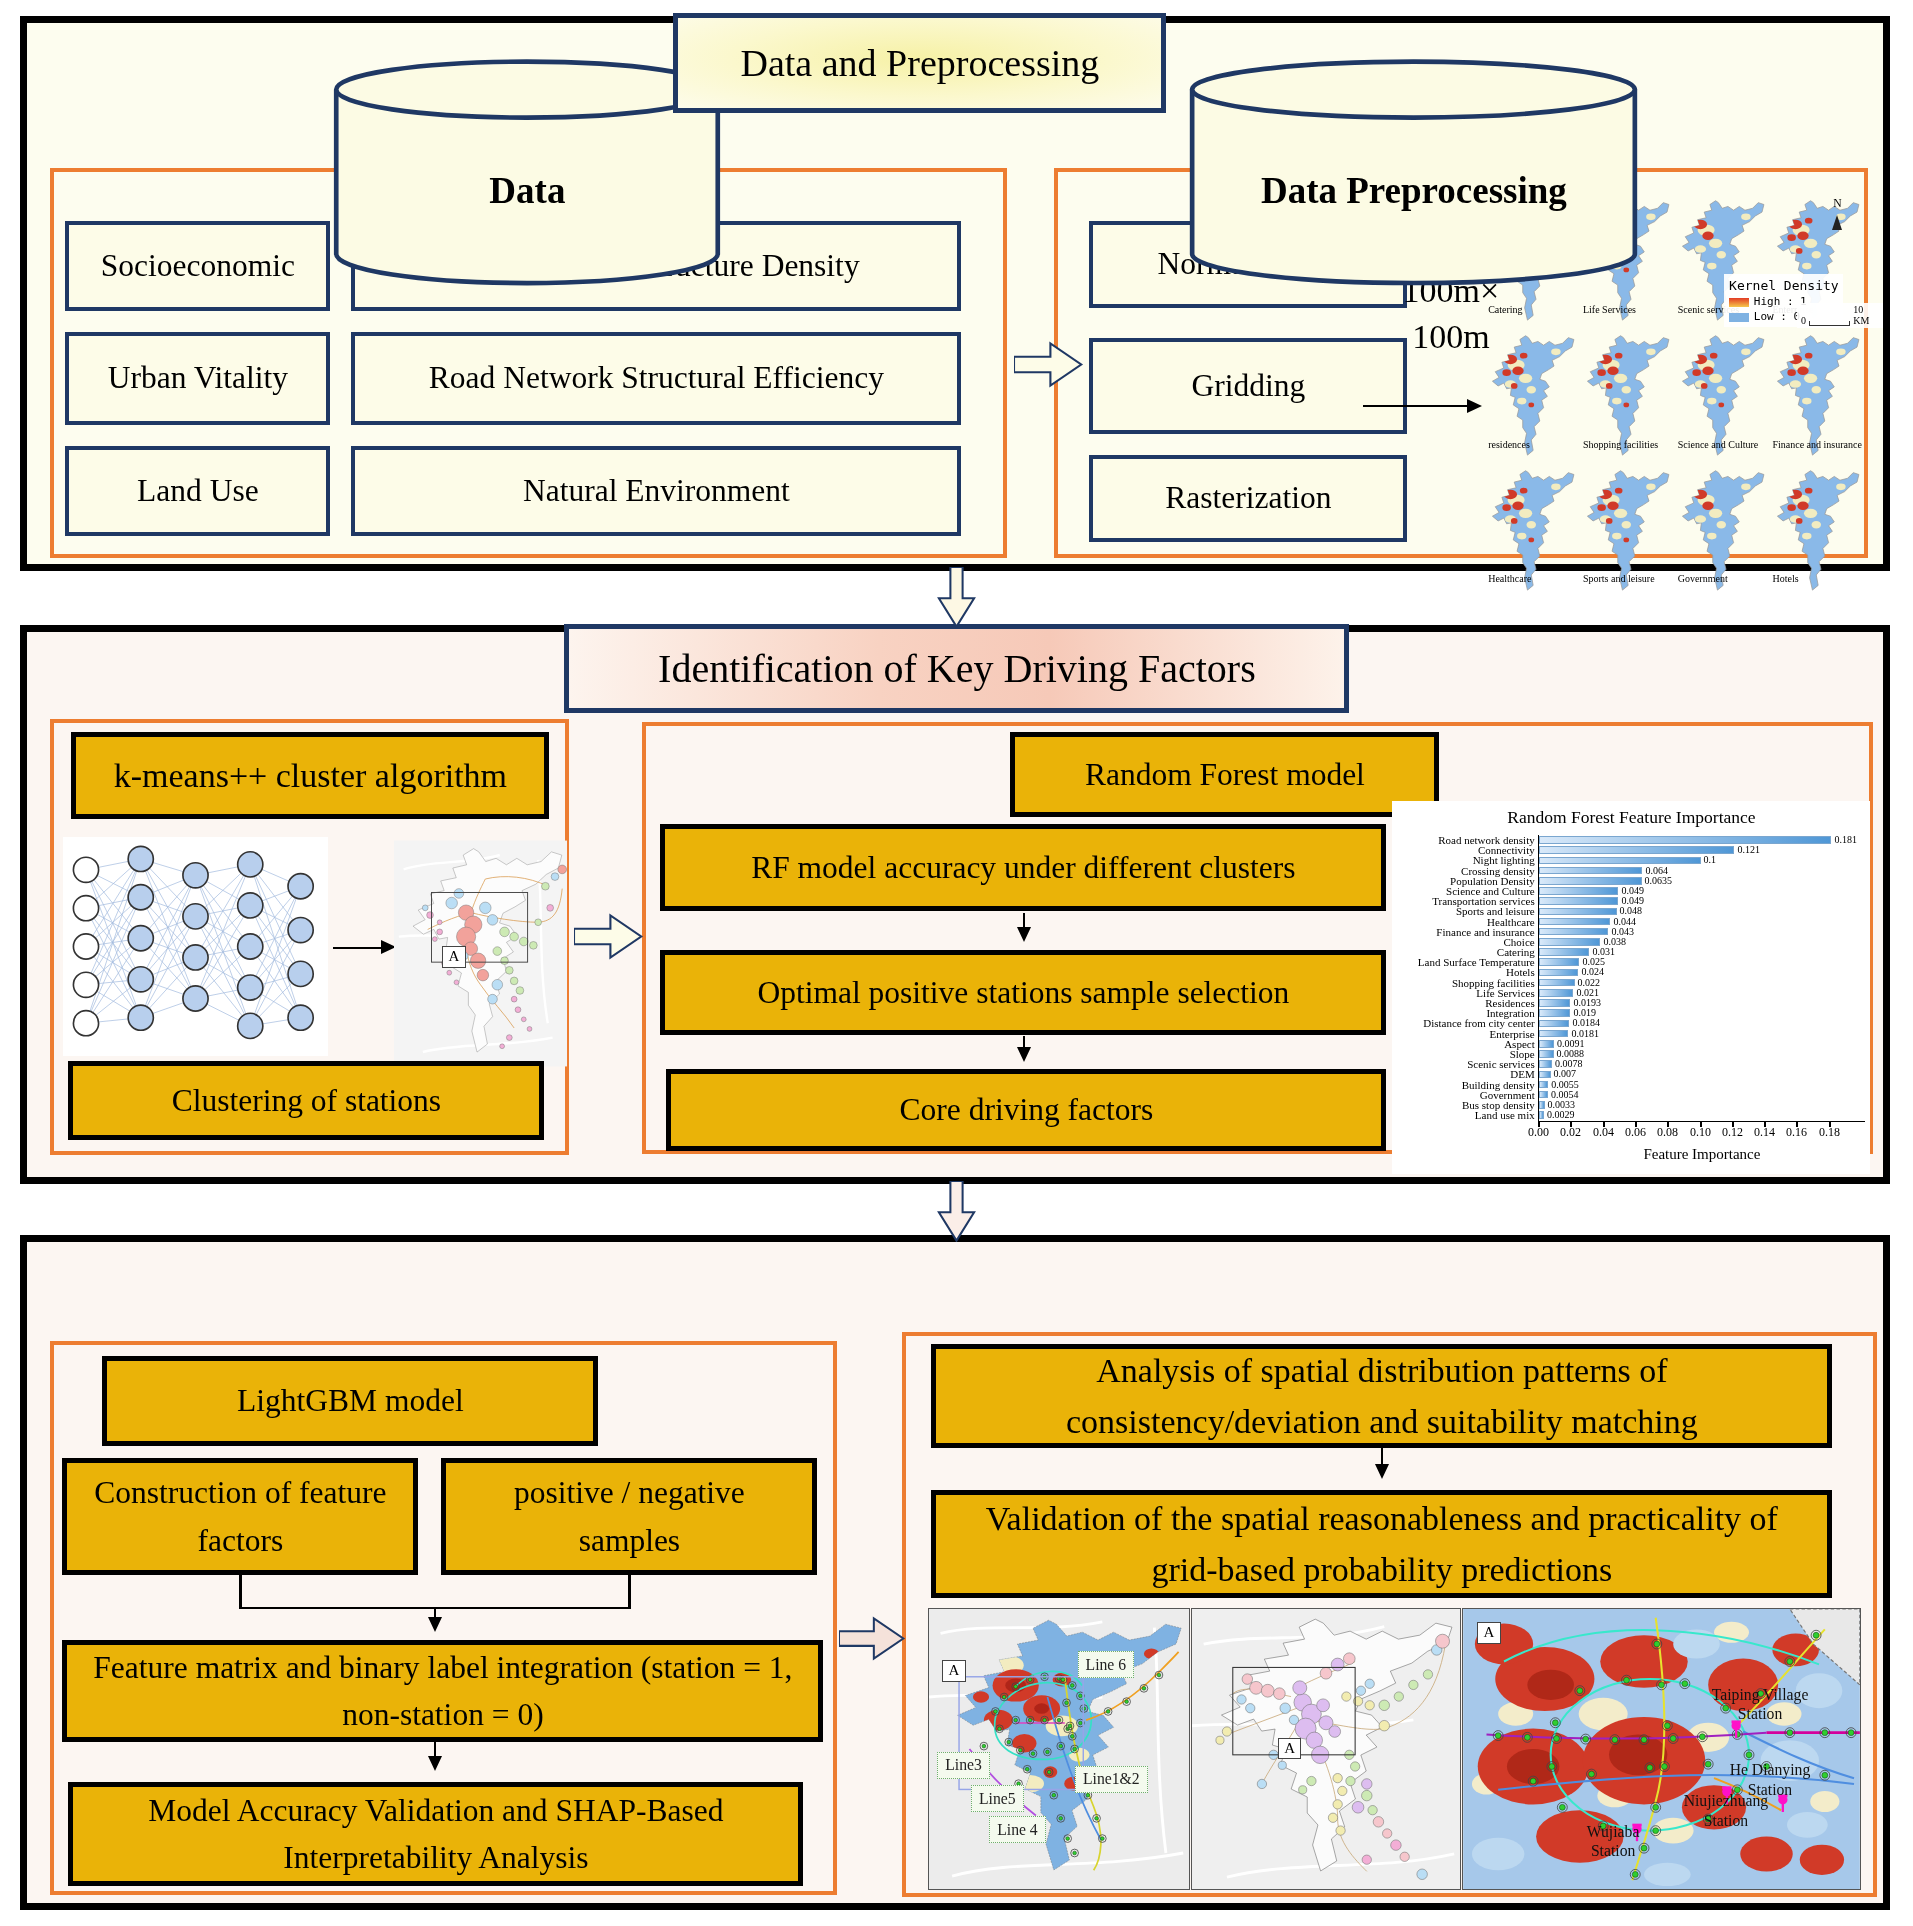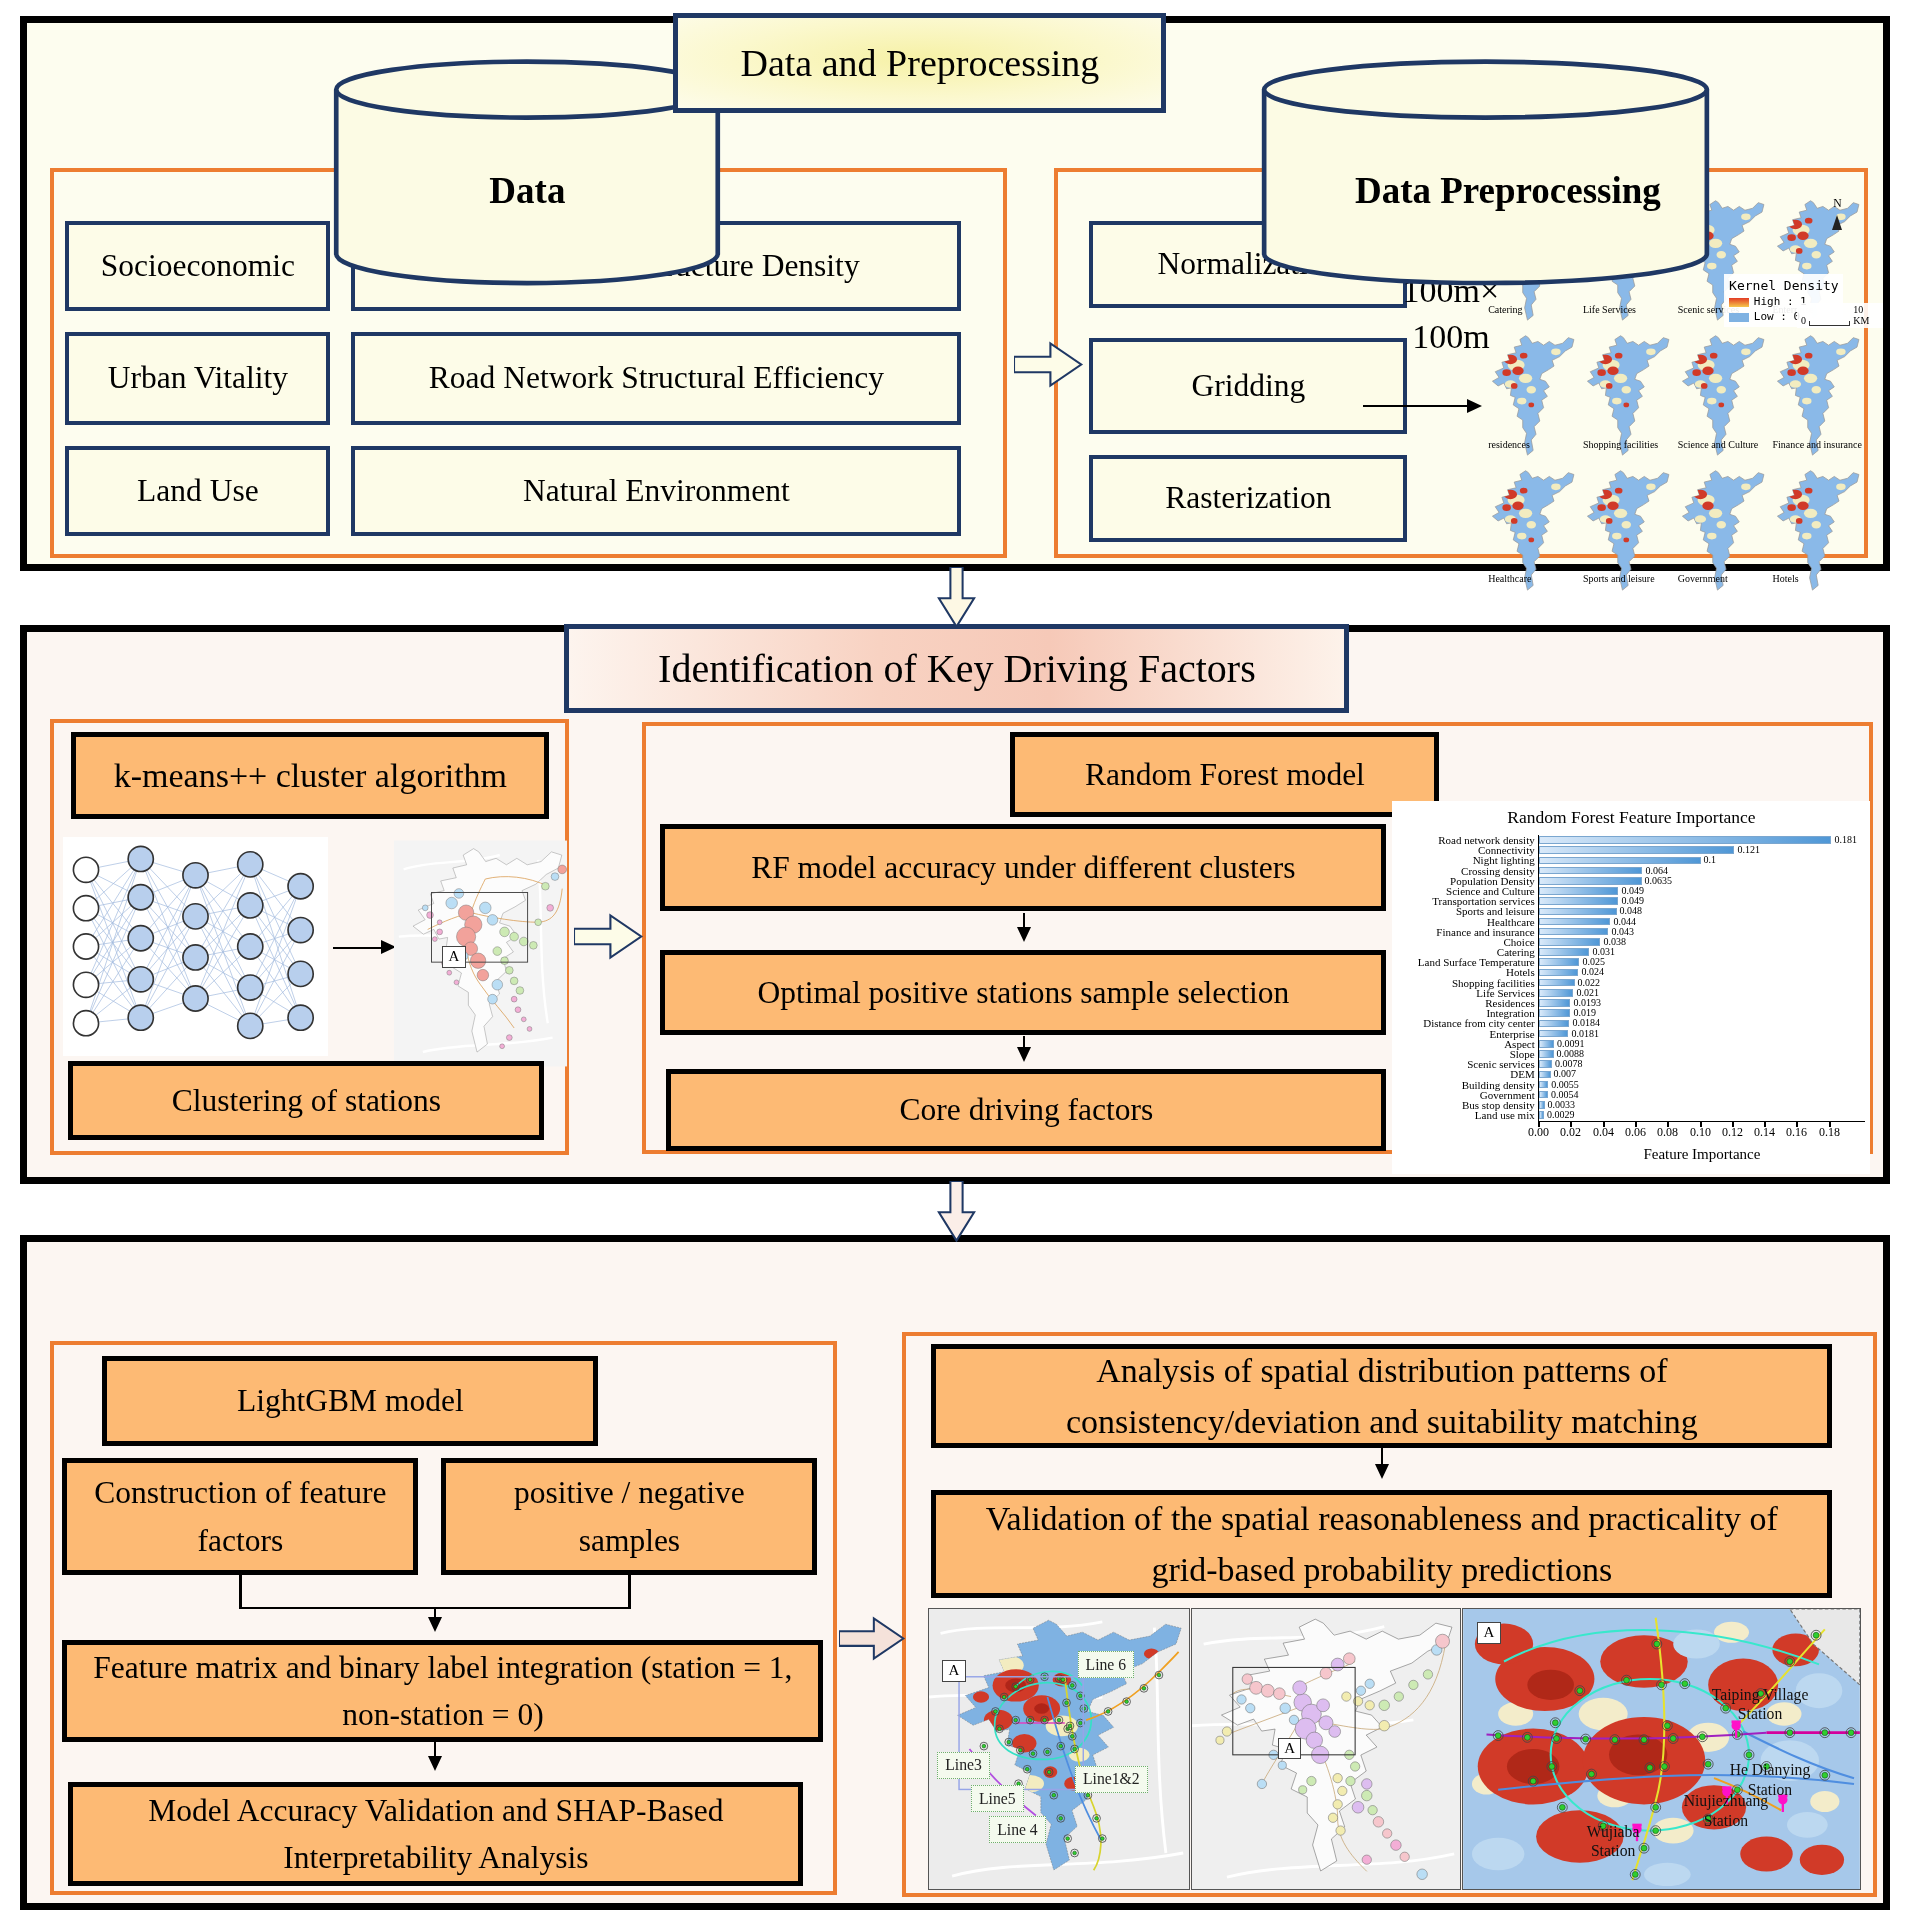--- a/index.html
+++ b/index.html
@@ -8,21 +8,21 @@
   .sec{position:absolute;border:7px solid #000;box-sizing:border-box;}
   .sec1{background:#fdfdef;}
   .sec23{background:#fcf6f2;}
   .titlebox{position:absolute;box-sizing:border-box;border:5.2px solid #1f3864;
             display:flex;align-items:center;justify-content:center;text-align:center;z-index:6;}
   .t1{background:radial-gradient(ellipse at 50% 45%,#f6f1a6 0%,#fbf8cd 55%,#fdfceb 100%);font-size:38px;}
   .t23{background:linear-gradient(90deg,#fdf4ee 0%,#f8d2c2 40%,#f6c9b8 62%,#fdf2ea 100%);}
   .opanel{position:absolute;border:4.1px solid #ed7d31;box-sizing:border-box;}
   .ybox{position:absolute;background:#fdfce8;border:4.7px solid #1f3864;box-sizing:border-box;
         display:flex;align-items:center;justify-content:center;text-align:center;font-size:31.5px;line-height:1.3;}
-  .wbox{position:absolute;background:#fdba74;border:5.2px solid #000;box-sizing:border-box;
+  .wbox{position:absolute;background:#eab308;border:5.2px solid #000;box-sizing:border-box;
         display:flex;align-items:center;justify-content:center;text-align:center;font-size:31.5px;line-height:1.5;padding:17px 14px;}
   .cyl{position:absolute;z-index:5;}
   .cyl svg{position:absolute;left:0;top:0;}
   .cyl-label{position:absolute;left:0;right:0;top:14%;bottom:0;display:flex;align-items:center;justify-content:center;
              font-weight:bold;font-size:37px;}
   .varrow{position:absolute;width:0;border-left:2.3px solid #000;}
   .varrow::after{content:"";position:absolute;left:-8.7px;bottom:-14.6px;border:7.6px solid transparent;border-top:15px solid #000;}
   .harrow{position:absolute;height:0;border-top:2.3px solid #000;}
   .harrow::after{content:"";position:absolute;right:-14.6px;top:-8.7px;border:7.6px solid transparent;border-left:15px solid #000;}
   .connline{position:absolute;background:#000;}
@@ -122,21 +122,21 @@
         <span>Natural Environment</span>
       </div>
 
     <div class="bigarrow" style="left:987px;top:292px;">
       <svg width="70" height="99" viewBox="0 0 100 70">
           <polygon points="0,24 52,24 52,5 96,35 52,65 52,46 0,46" fill="#fdfce8" stroke="#1f3864" stroke-width="3"></polygon>
         </svg>
     </div>
 
     <div class="opanel" style="left:1027px;top:145px;width:814px;height:390px;"></div>
-    <div class="cyl" style="left:1234px;top:34px;width:449px;height:233px;padding-left:44px;">
+    <div class="cyl" style="left:1162px;top:34px;width:449px;height:233px;">
       <svg viewBox="0 0 770 400" width="449" height="233">
         <path d="M5,56 V338 A380,50 0 0 0 765,338 V56" fill="#fcfbe4" stroke="#1f3864" stroke-width="8"></path>
         <ellipse cx="385" cy="56" rx="380" ry="48" fill="#fcfbe4" stroke="#1f3864" stroke-width="8"></ellipse>
       </svg>
       <div class="cyl-label">Data Preprocessing</div>
     </div>
     <div class="ybox" style="left:1062px;top:198px;width:318px;height:87px;">
         <span>Normalization</span>
       </div>
     <div class="ybox" style="left:1062px;top:315px;width:318px;height:96px;">

